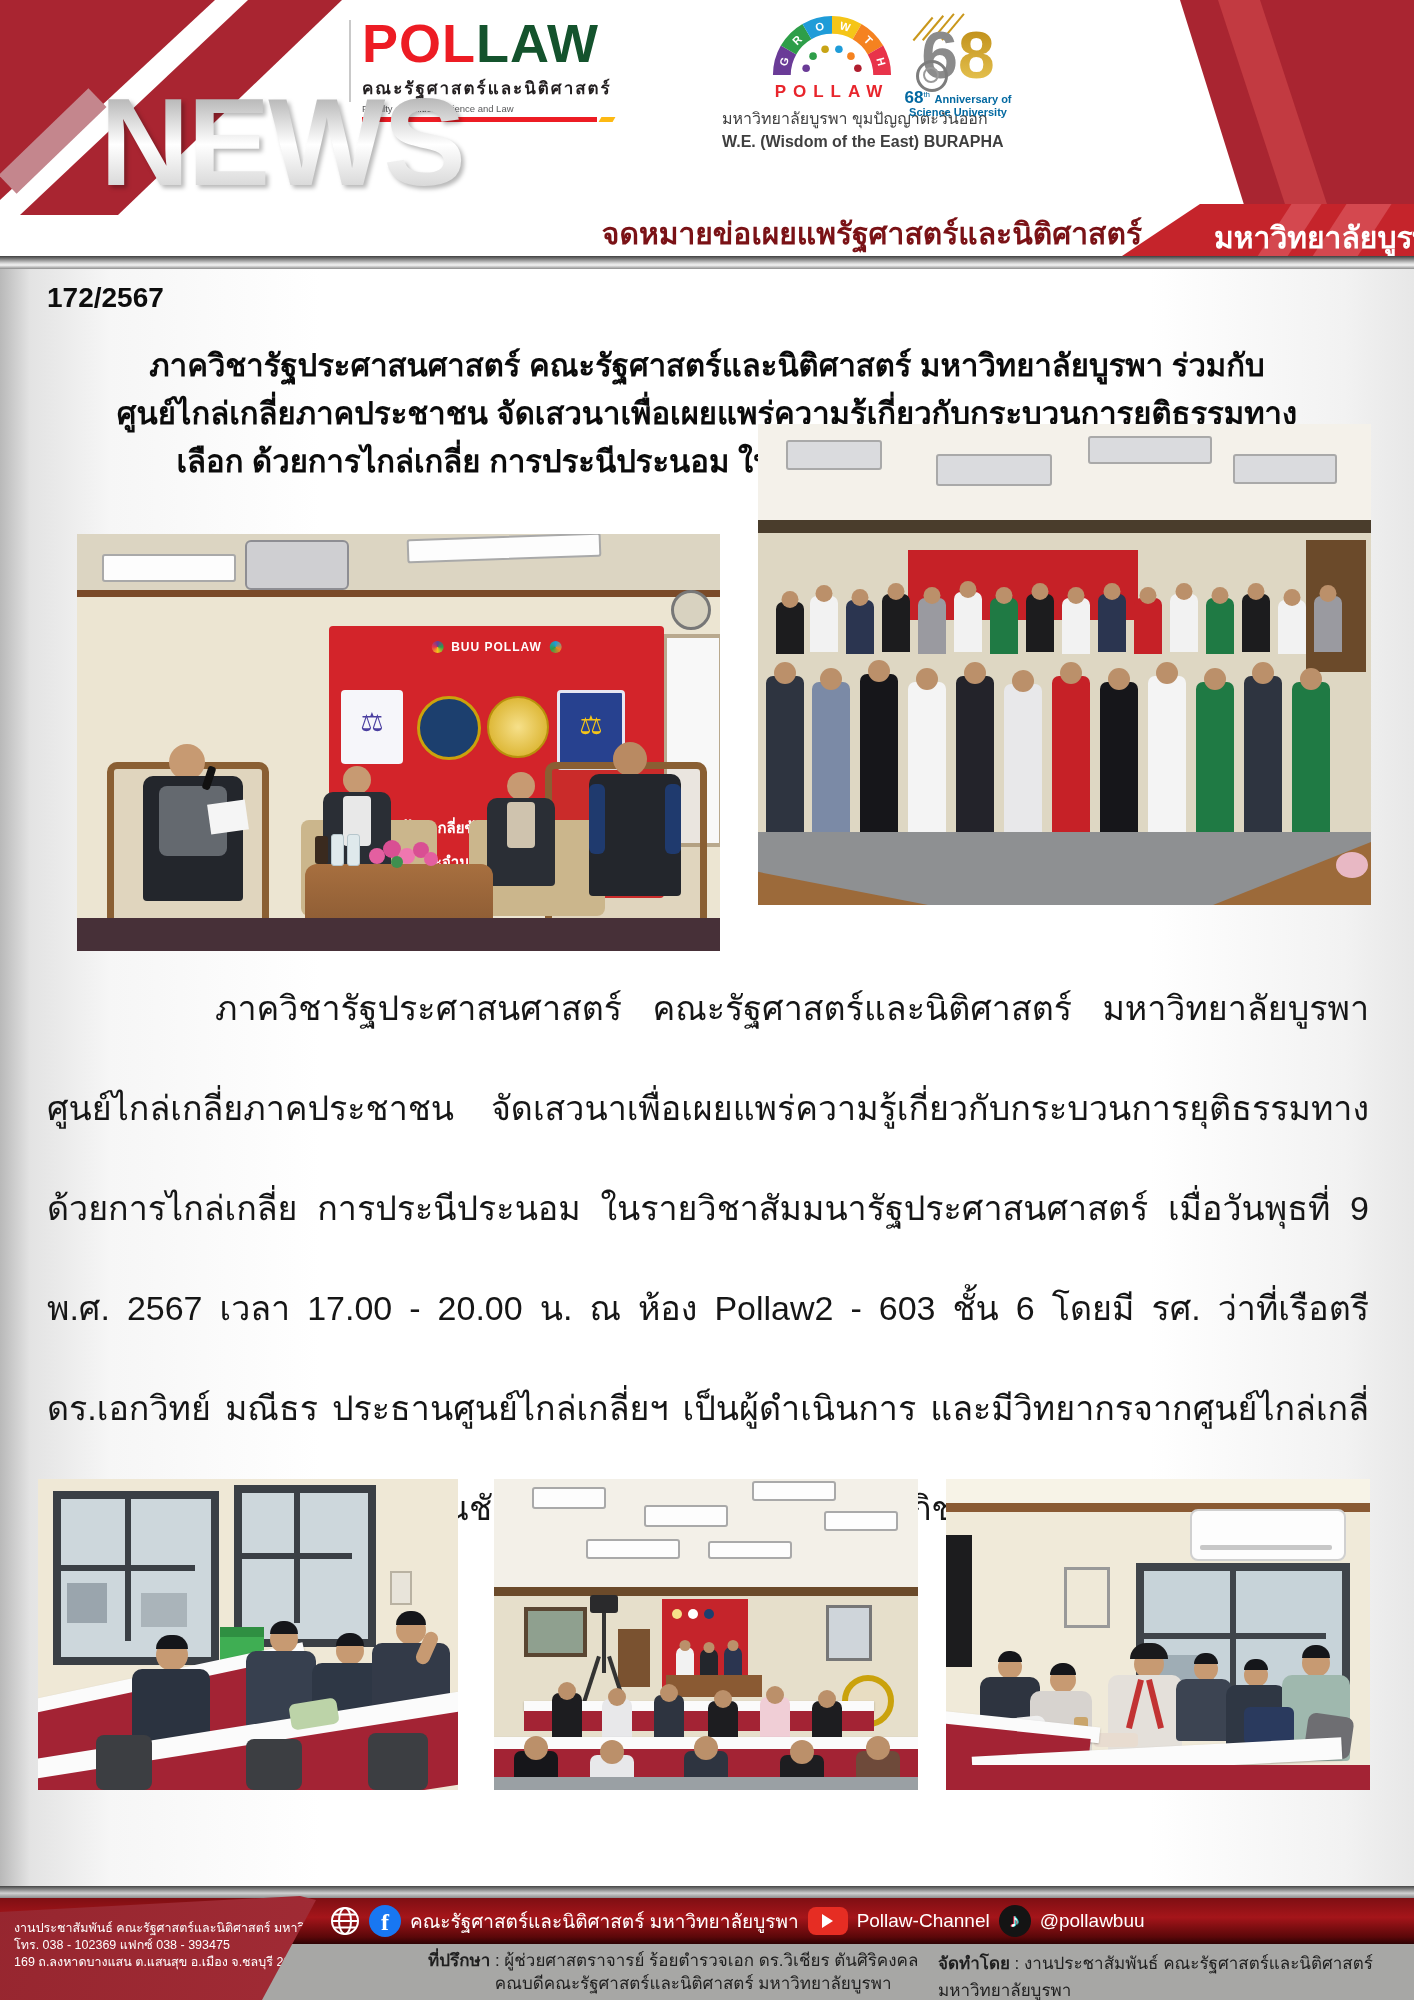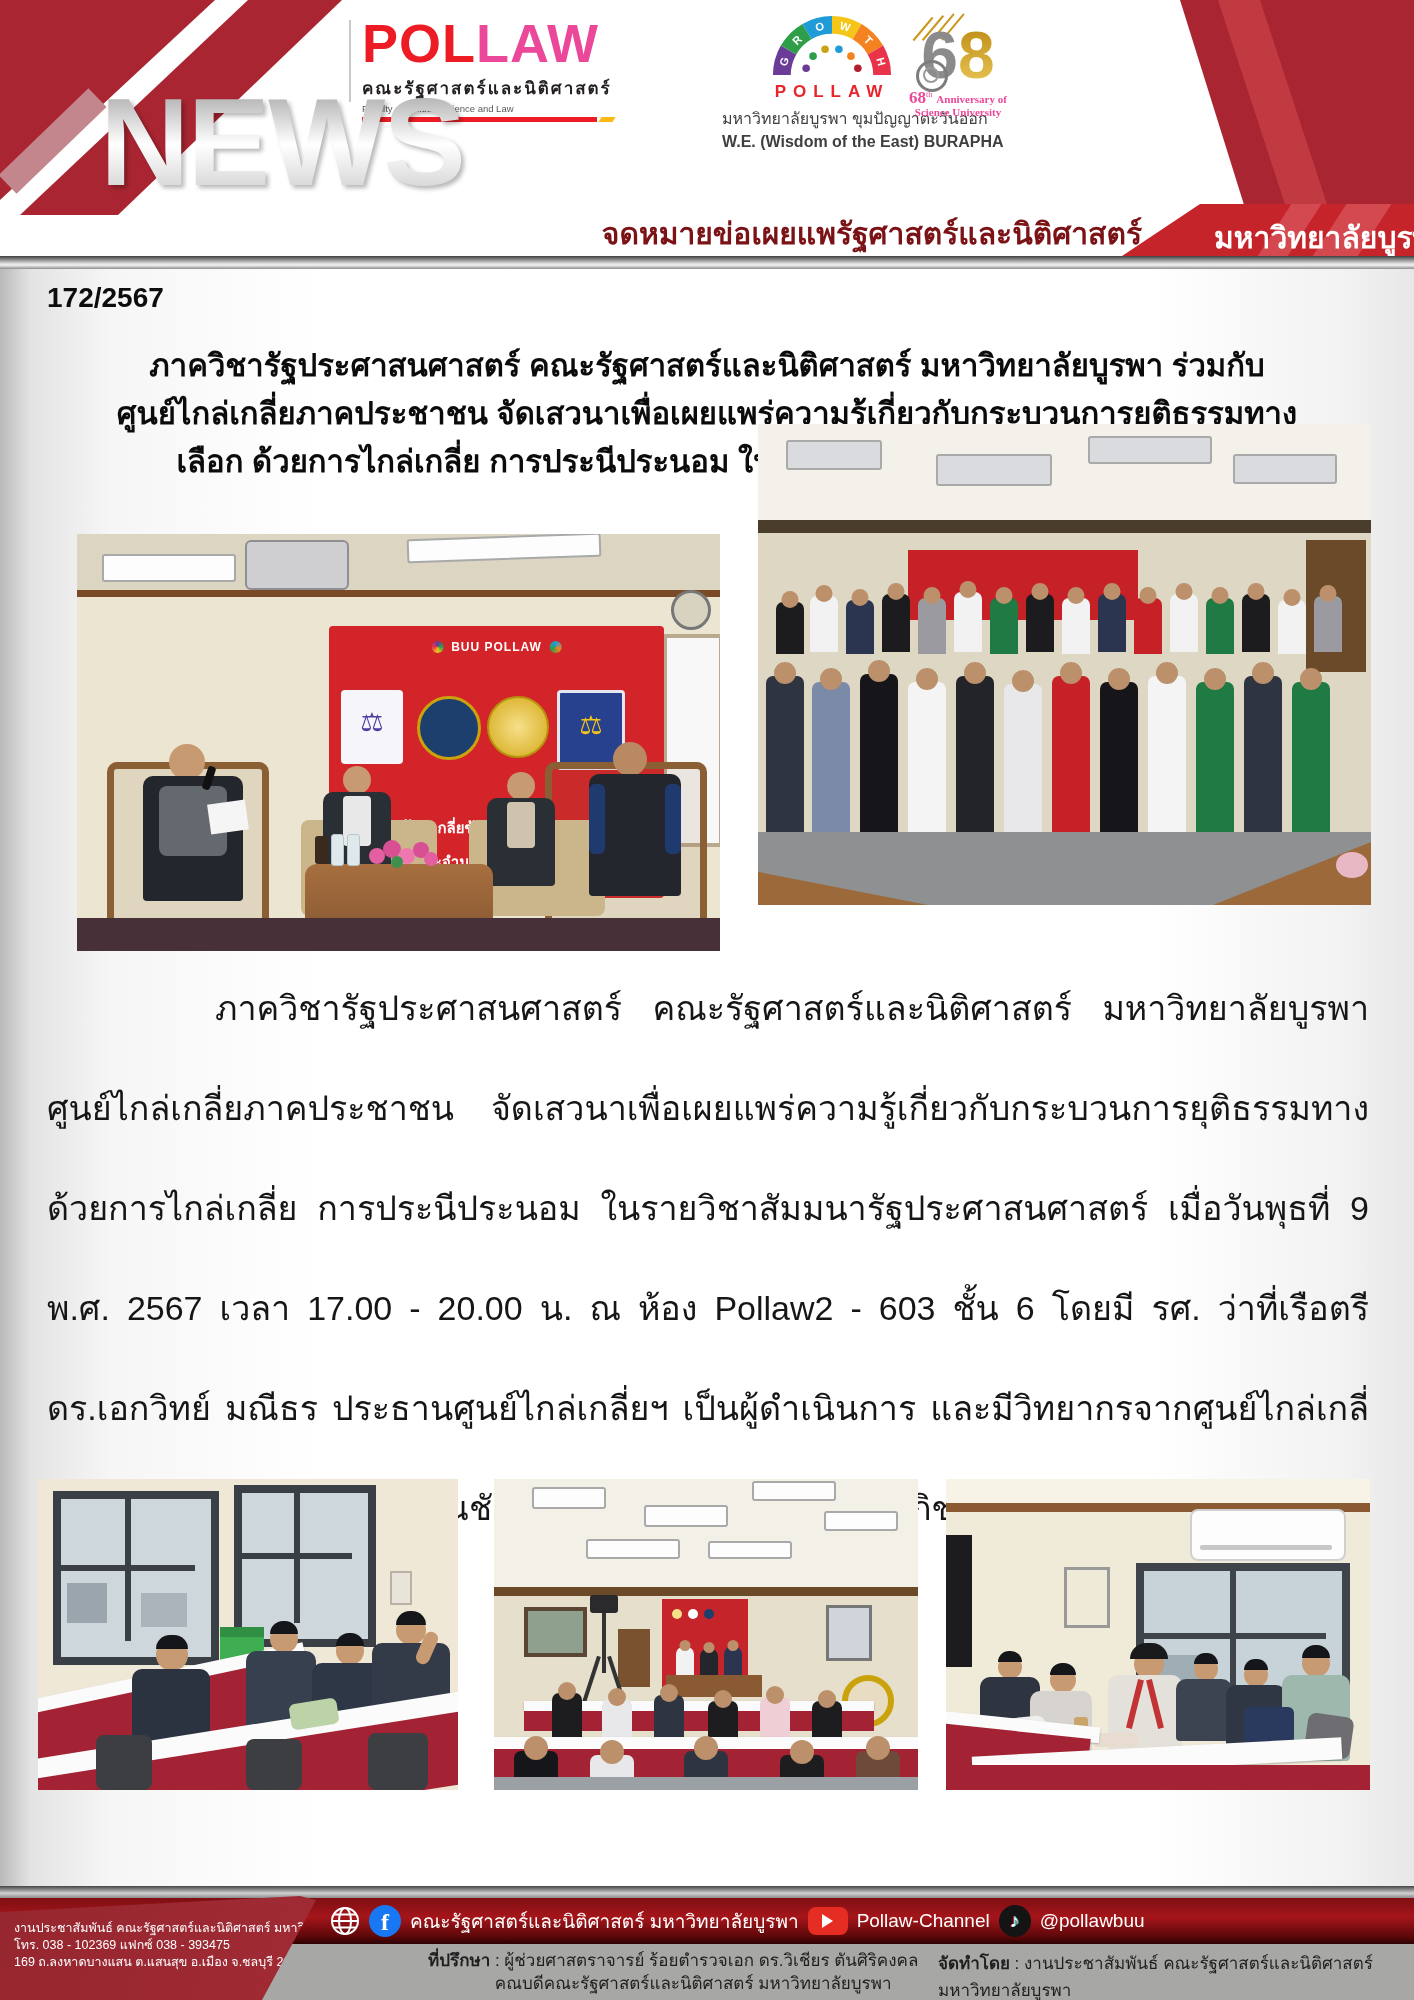--- a/index.html
+++ b/index.html
@@ -81,21 +81,21 @@
     </div>
 
     <div class="poly" style="left:1100px;top:0;width:314px;height:256px;">
       <div class="abs" style="left:0;top:0;width:314px;height:256px;background:#a92531;clip-path:polygon(80px 0,314px 0,314px 256px,160px 256px);"></div>
       <div class="abs" style="left:0;top:0;width:314px;height:256px;background:#c23a41;clip-path:polygon(118px 0,160px 0,244px 256px,202px 256px);"></div>
     </div>
 
     <div class="abs" style="left:349px;top:20px;width:2px;height:82px;background:#c9c9c9;"></div>
 
     <div class="abs" style="left:362px;top:16px;width:252px;">
-      <div class="pollaw-word"><span style="color:#ed1c24;">POL</span><span style="color:#ec4899;">LAW</span></div>
+      <div class="pollaw-word"><span style="color:#ed1c24;">POL</span><span style="color:#14532d;">LAW</span></div>
       <div style="font-size:17px;font-weight:700;color:#231f20;letter-spacing:2px;margin-top:4px;white-space:nowrap;">คณะรัฐศาสตร์และนิติศาสตร์</div>
       <div style="font-size:9.5px;color:#58595b;margin-top:2px;">Faculty of Political Science and Law</div>
       <div style="display:flex;margin-top:3px;height:5px;">
         <div style="flex:1;background:#ed1c24;"></div>
         <div style="width:14px;background:#fdb913;transform:skewX(-30deg);margin-left:3px;"></div>
       </div>
     </div>
 
     <div class="news">NEWS</div>
 
@@ -133,21 +133,21 @@
         <div class="abs" style="left:16px;top:-2px;width:2px;height:32px;background:#c9971b;transform:rotate(40deg);"></div>
         <div class="abs" style="left:26px;top:-4px;width:2px;height:34px;background:#c9971b;transform:rotate(40deg);"></div>
         <div class="abs" style="left:36px;top:-4px;width:2px;height:34px;background:#c9971b;transform:rotate(40deg);"></div>
       </div>
       <div style="font-size:66px;font-weight:800;line-height:70px;">
         <span style="color:#8b8b8b;position:relative;">6</span><span style="background:linear-gradient(180deg,#b9860f,#eccb5a);-webkit-background-clip:text;background-clip:text;color:transparent;">8</span>
       </div>
       <div class="abs" style="left:18px;top:40px;width:26px;height:26px;border:3px solid #7d7d7d;border-radius:50%;">
         <div class="abs" style="left:4px;top:4px;width:12px;height:12px;border:2px solid #9a9a9a;border-radius:50%;"></div>
       </div>
-      <div style="color:#ec4899;line-height:13px;margin-top:-2px;font-family:Liberation Serif, serif;">
+      <div style="color:#0369a1;line-height:13px;margin-top:-2px;">
         <span style="font-size:17px;font-weight:800;">68</span><sup style="font-size:8px;">th</sup>
         <span style="font-size:11px;font-weight:700;">Anniversary of</span>
         <div style="font-size:11px;font-weight:700;">Science University</div>
       </div>
     </div>
 
     <div class="banner-left">จดหมายข่อเผยแพรัฐศาสตร์และนิติศาสตร์</div>
     <div class="banner-par">
       <div class="stripe" style="left:150px;"></div>
       <div class="stripe" style="left:205px;width:45px;"></div>

